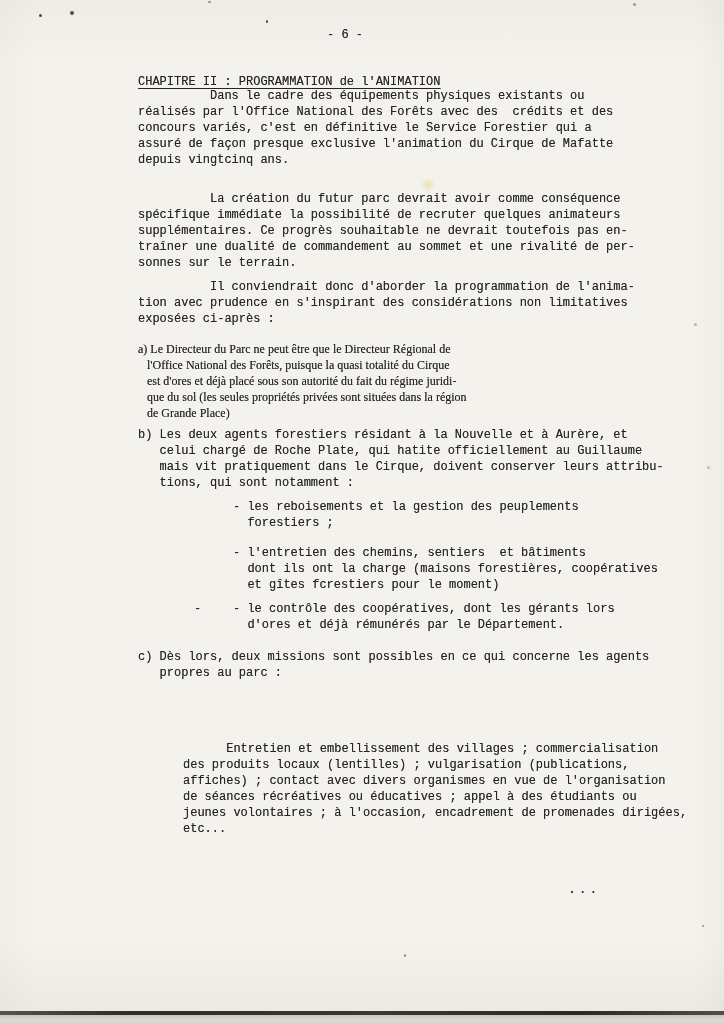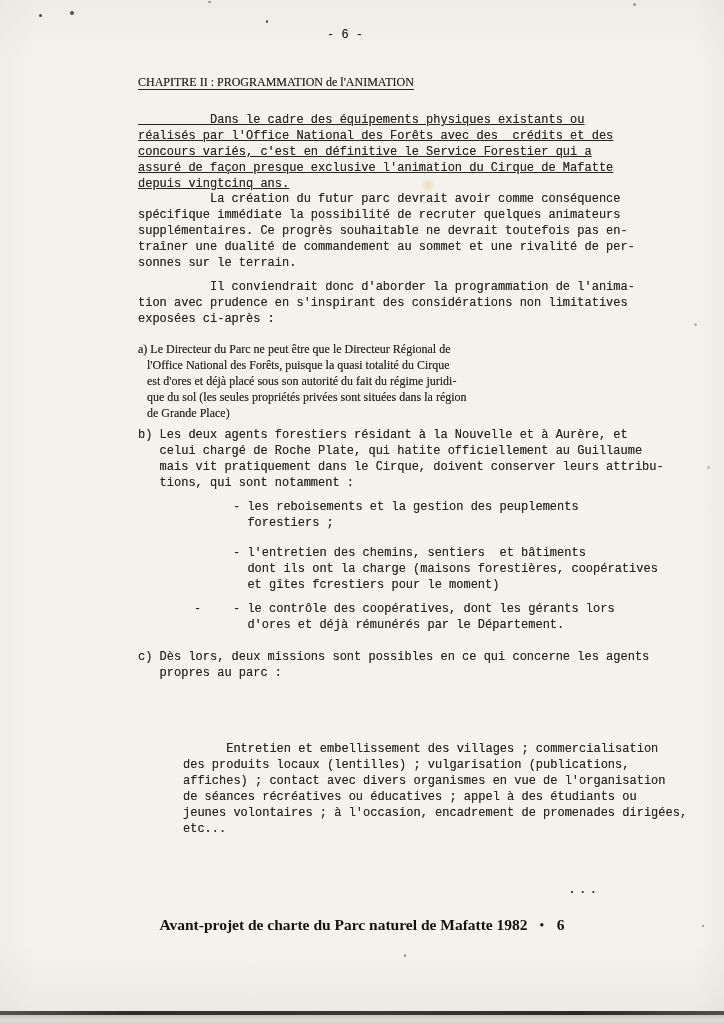--- a/index.html
+++ b/index.html
@@ -23,23 +23,22 @@
     letter-spacing:0;
     text-shadow:0 0 0.5px rgba(38,37,34,0.55);
   }
   .pagenum{ top:27px; left:327px; }
   .title{
     top:74px; left:138px;
     text-decoration:underline;
     text-underline-offset:3px;
     font-weight:bold;
     font-weight:500;
-    font-family:Liberation Serif, serif;
   }
-  .p1{ top:112px; left:138px;text-decoration:underline; }
+  .p1{ top:88px; left:138px; }
   .p2{ top:191px; left:138px; }
   .p3{ top:279px; left:138px; }
   .ia{ top:341px; left:138px;font-family:Liberation Serif, serif; }
   .ib{ top:427px; left:138px; }
   .b1{ top:499px; left:233px; }
   .b2{ top:545px; left:233px; }
   .b3{ top:601px; left:233px; }
   .straydash{ top:601px; left:194px; }
   .ic{ top:649px; left:138px; }
   .star{ top:691px; left:166px; }
@@ -134,20 +133,17 @@
    propres au parc :</div>
   <div class="mono pf">      Entretien et embellissement des villages ; commercialisation
 des produits locaux (lentilles) ; vulgarisation (publications,
 affiches) ; contact avec divers organismes en vue de l'organisation
 de séances récréatives ou éducatives ; appel à des étudiants ou
 jeunes volontaires ; à l'occasion, encadrement de promenades dirigées,
 etc...</div>
 
   <div class="mono ellipsis">...</div>
 
-  <div class="footer">
-    <span>Avant-projet de charte du Parc naturel de Mafatte 1982</span><span class="sep">•</span><span class="pg">6</span>
-  </div>
 
   <div class="bottom-edge-line"></div>
   <div class="bottom-edge-shadow"></div>
 
 </div>
 
 </body></html>

